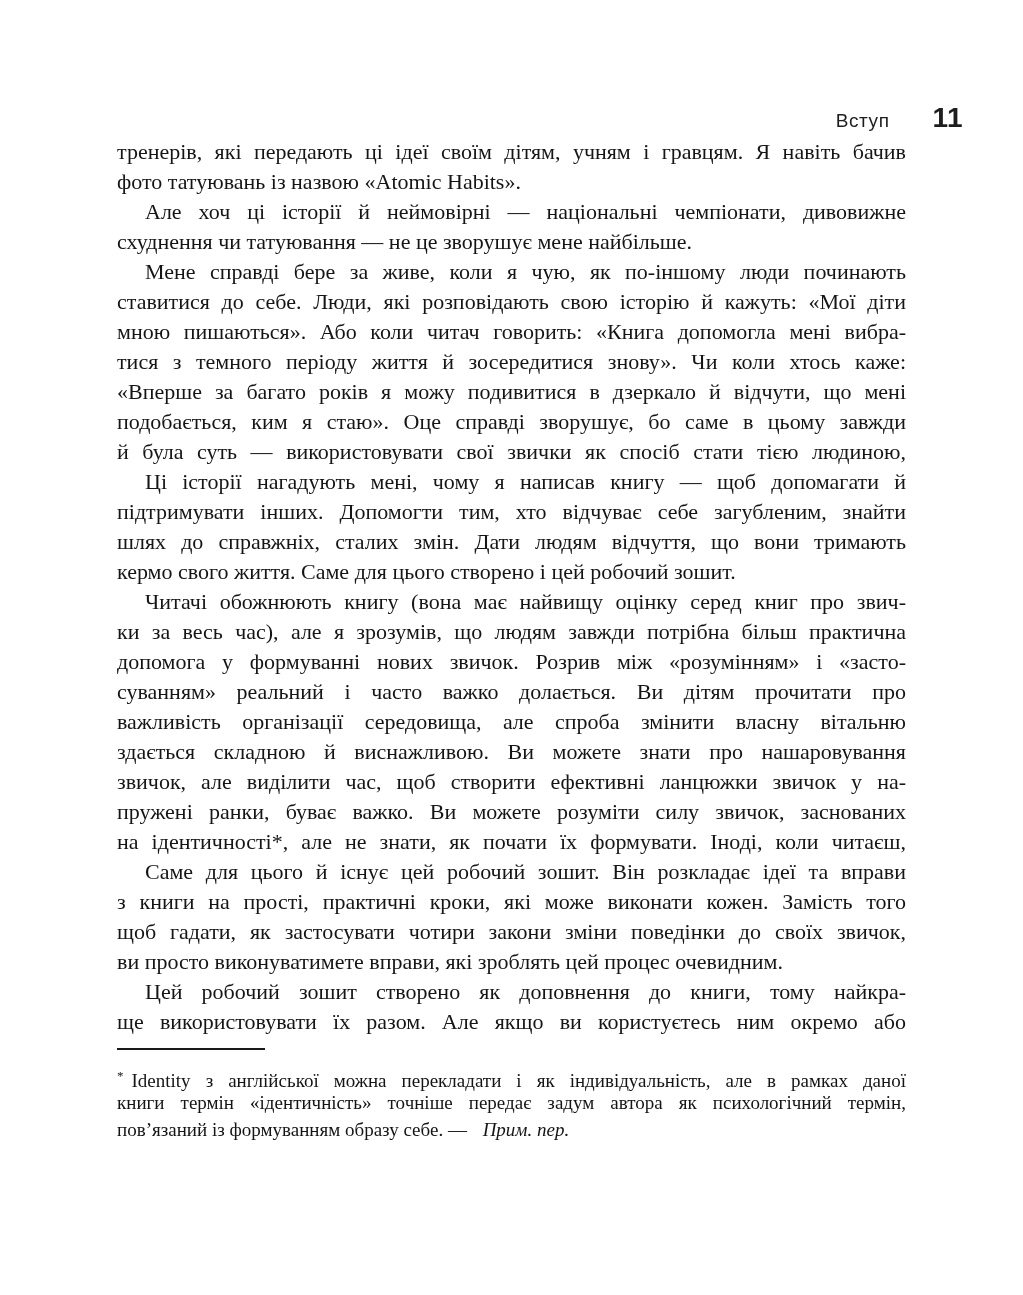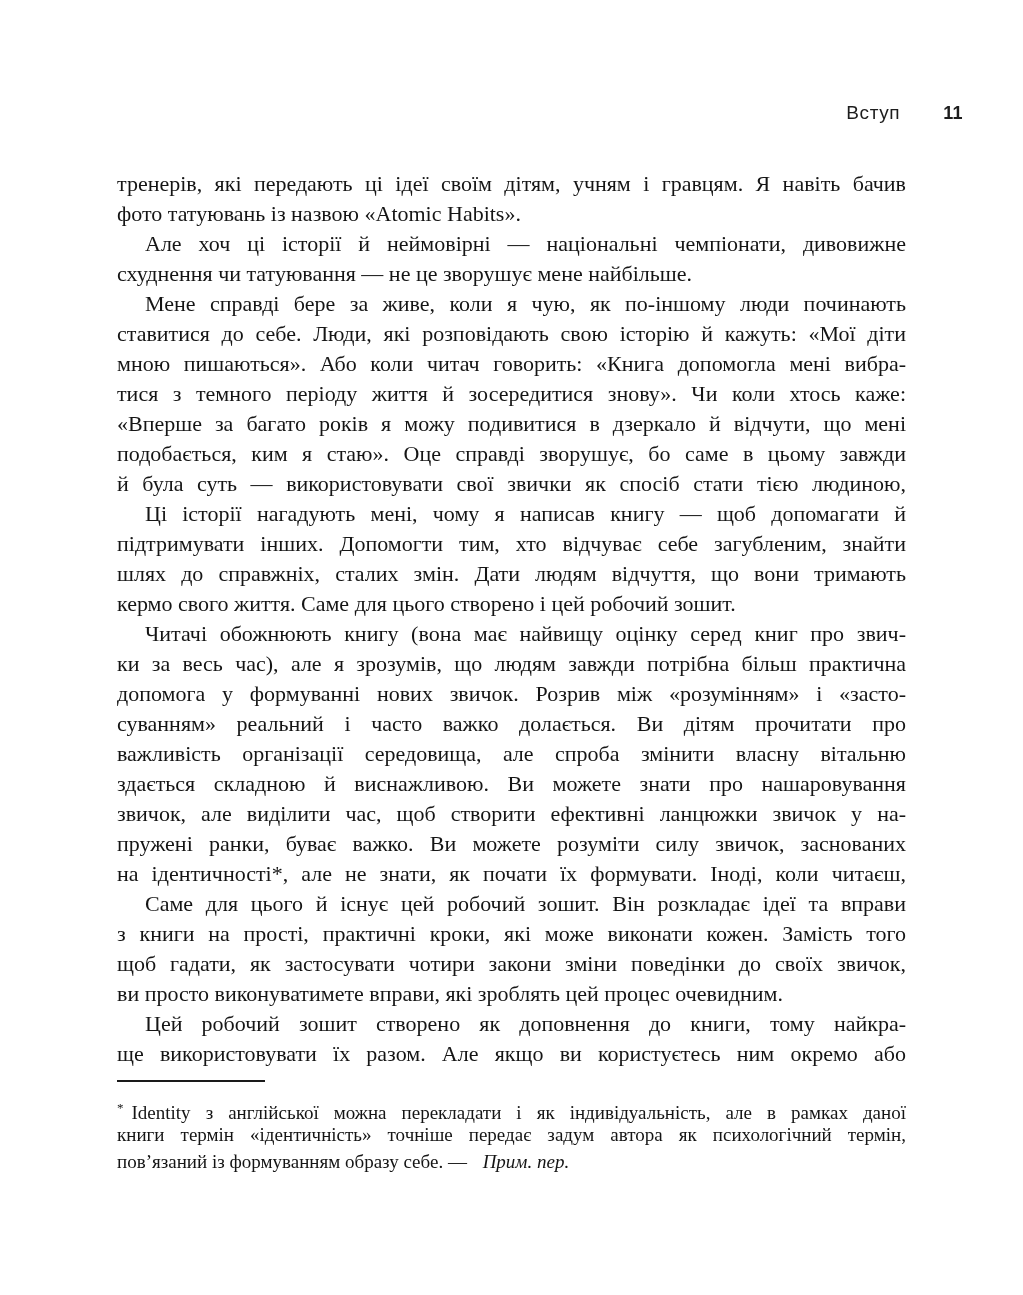--- a/index.html
+++ b/index.html
@@ -25,36 +25,35 @@
     color: #1d1d1d;
     margin-top: 32px;
   }
   .chapter-title {
     font-size: 19px;
     letter-spacing: 0.6px;
     font-weight: 400;
   }
   .page-number {
     margin-left: 43px;
-    font-size: 18px;
+    font-size: 28px;
     font-weight: 700;
     letter-spacing: 0.4px;
   }
 
   
   .text-block {
     position: absolute;
     left: 117px;
     top: 137px;
     width: 789px;
   }
   .body-text {
     font-size: 22px;
     color: #151515;
-    margin-top: 32px;
   }
   .line {
     height: 30px;
     line-height: 30px;
     text-align: justify;
     text-align-last: justify;
     white-space: normal;
   }
   .line.end {
     text-align-last: left;

